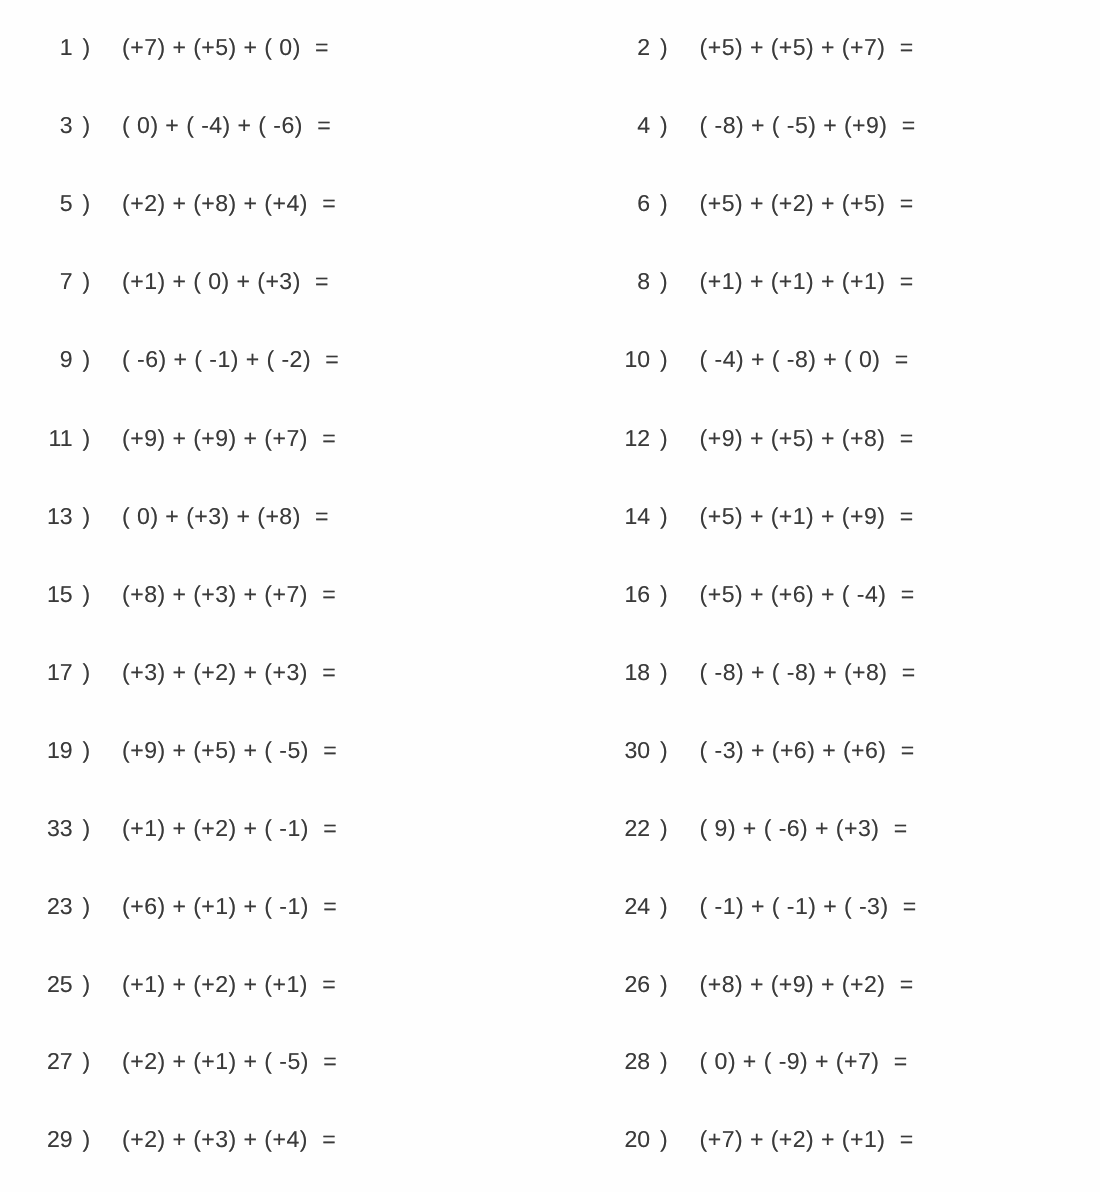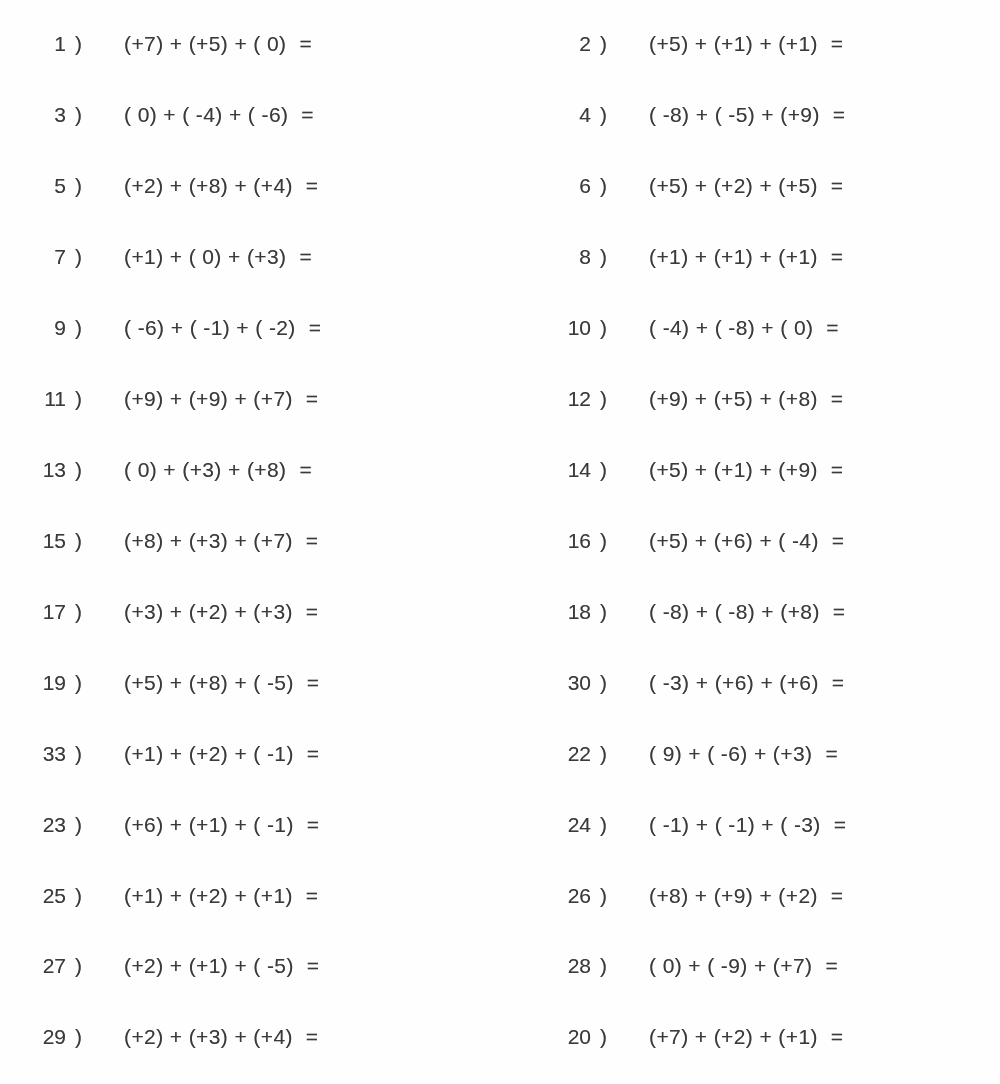--- a/index.html
+++ b/index.html
@@ -33,21 +33,21 @@
   }
   .num {
     width: 40px;
     text-align: right;
     white-space: pre;
   }
   .paren {
     margin-left: 9px;
   }
   .expr {
-    margin-left: 42px;
+    margin-left: 29px;
     white-space: pre;
     letter-spacing: 0.4px;
   }
   .eq {
     margin-left: 13px;
   }
 </style>
 </head>
 <body>
 
@@ -103,21 +103,21 @@
       </div>
       <div class="prow">
         <span class="num">17</span>
         <span class="paren">)</span>
         <span class="expr">(+3) + (+2) + (+3)</span>
         <span class="eq">=</span>
       </div>
       <div class="prow">
         <span class="num">19</span>
         <span class="paren">)</span>
-        <span class="expr">(+5) + (+8) + ( -5)</span>
+        <span class="expr">(+9) + (+5) + ( -5)</span>
         <span class="eq">=</span>
       </div>
       <div class="prow">
         <span class="num">33</span>
         <span class="paren">)</span>
         <span class="expr">(+1) + (+2) + ( -1)</span>
         <span class="eq">=</span>
       </div>
       <div class="prow">
         <span class="num">23</span>
@@ -141,21 +141,21 @@
         <span class="num">29</span>
         <span class="paren">)</span>
         <span class="expr">(+2) + (+3) + (+4)</span>
         <span class="eq">=</span>
       </div>
     </div>
   <div class="col col-right" id="col-right">
       <div class="prow">
         <span class="num">2</span>
         <span class="paren">)</span>
-        <span class="expr">(+5) + (+1) + (+1)</span>
+        <span class="expr">(+5) + (+5) + (+7)</span>
         <span class="eq">=</span>
       </div>
       <div class="prow">
         <span class="num">4</span>
         <span class="paren">)</span>
         <span class="expr">( -8) + ( -5) + (+9)</span>
         <span class="eq">=</span>
       </div>
       <div class="prow">
         <span class="num">6</span>

